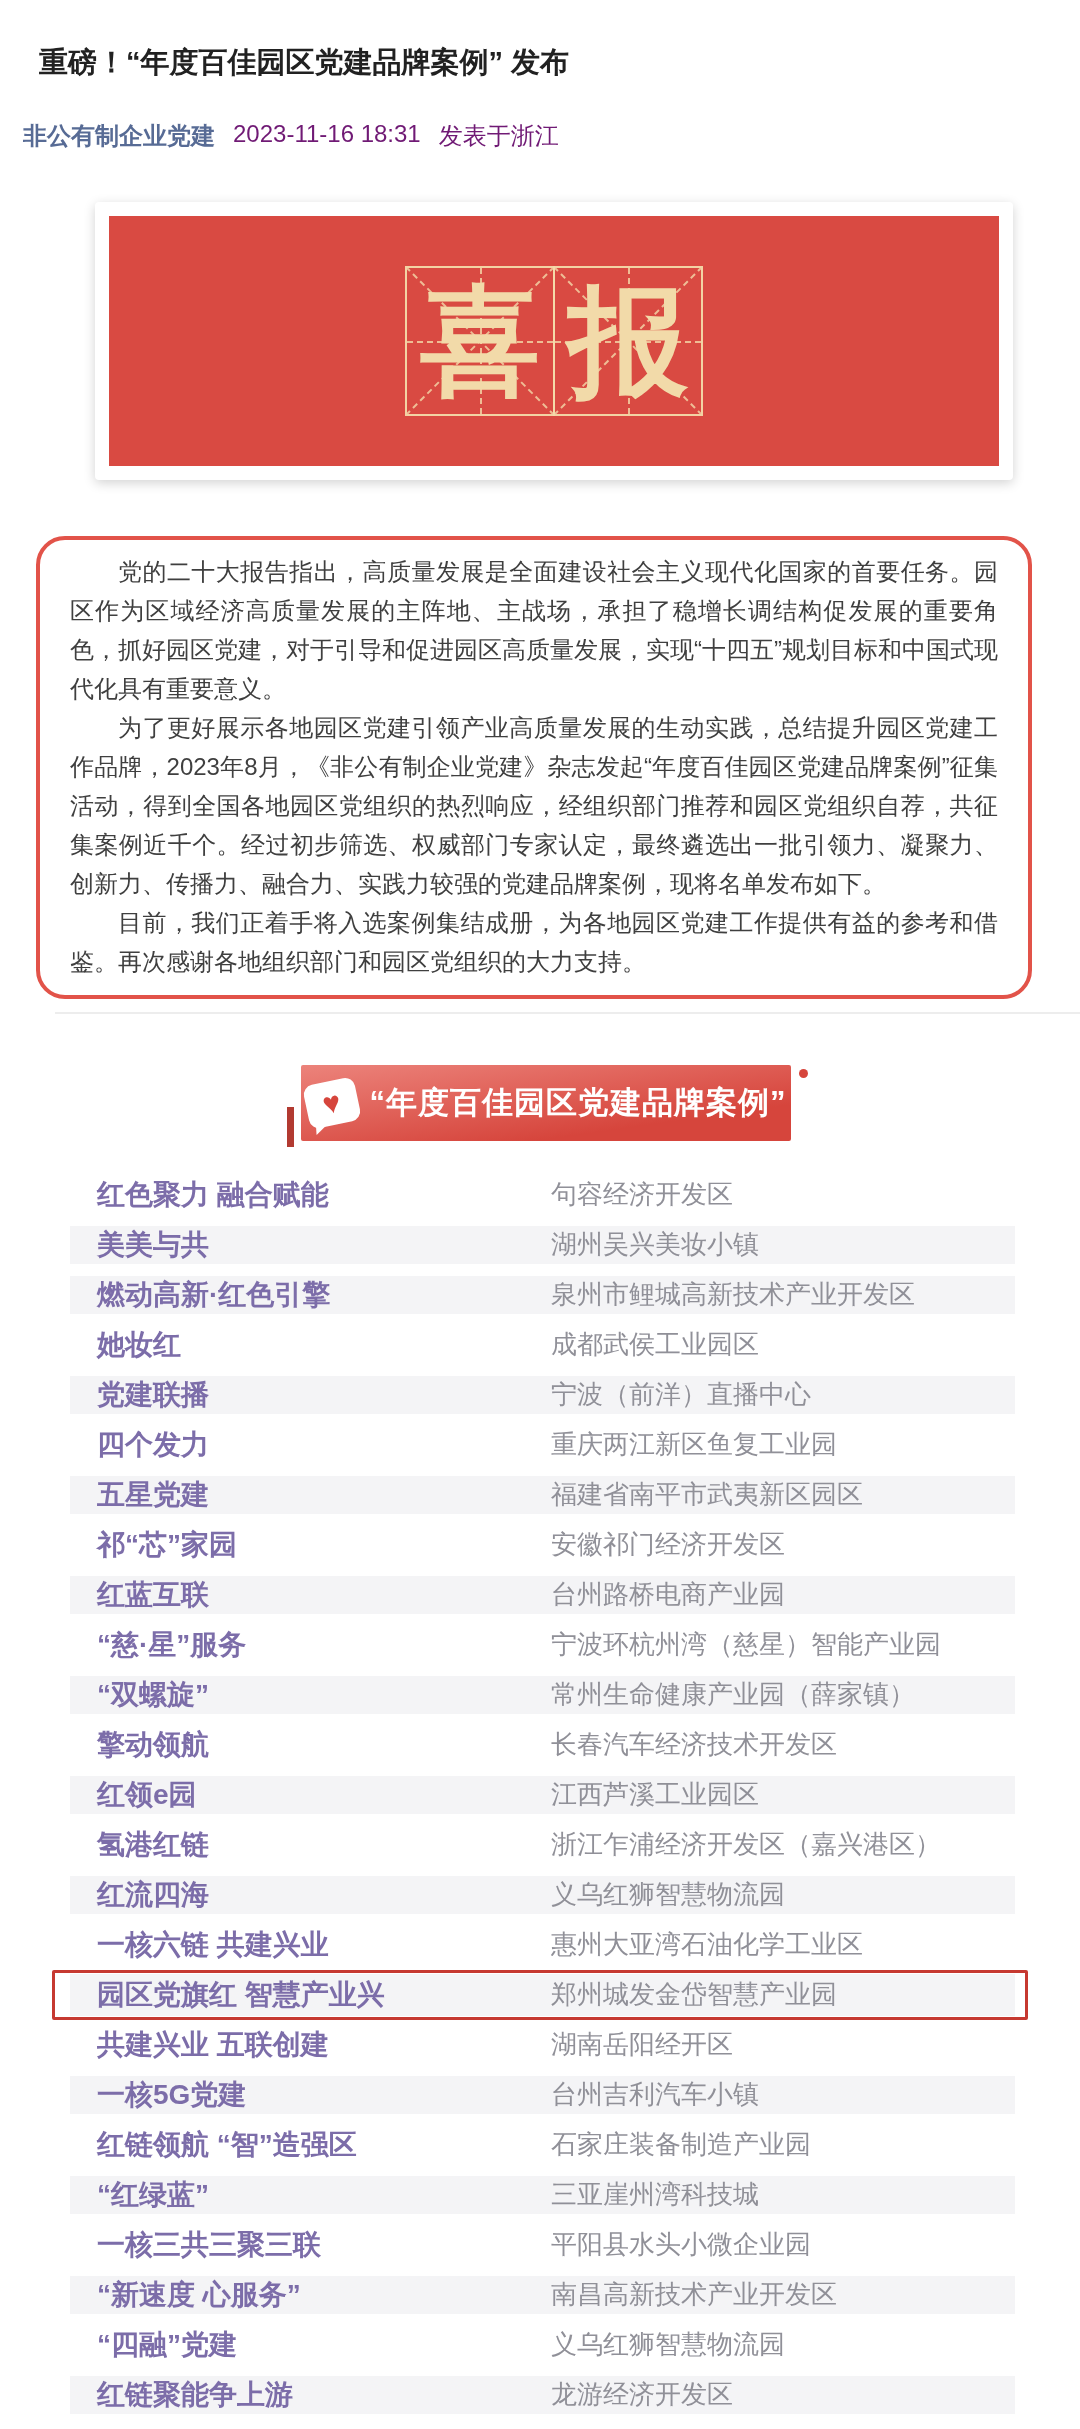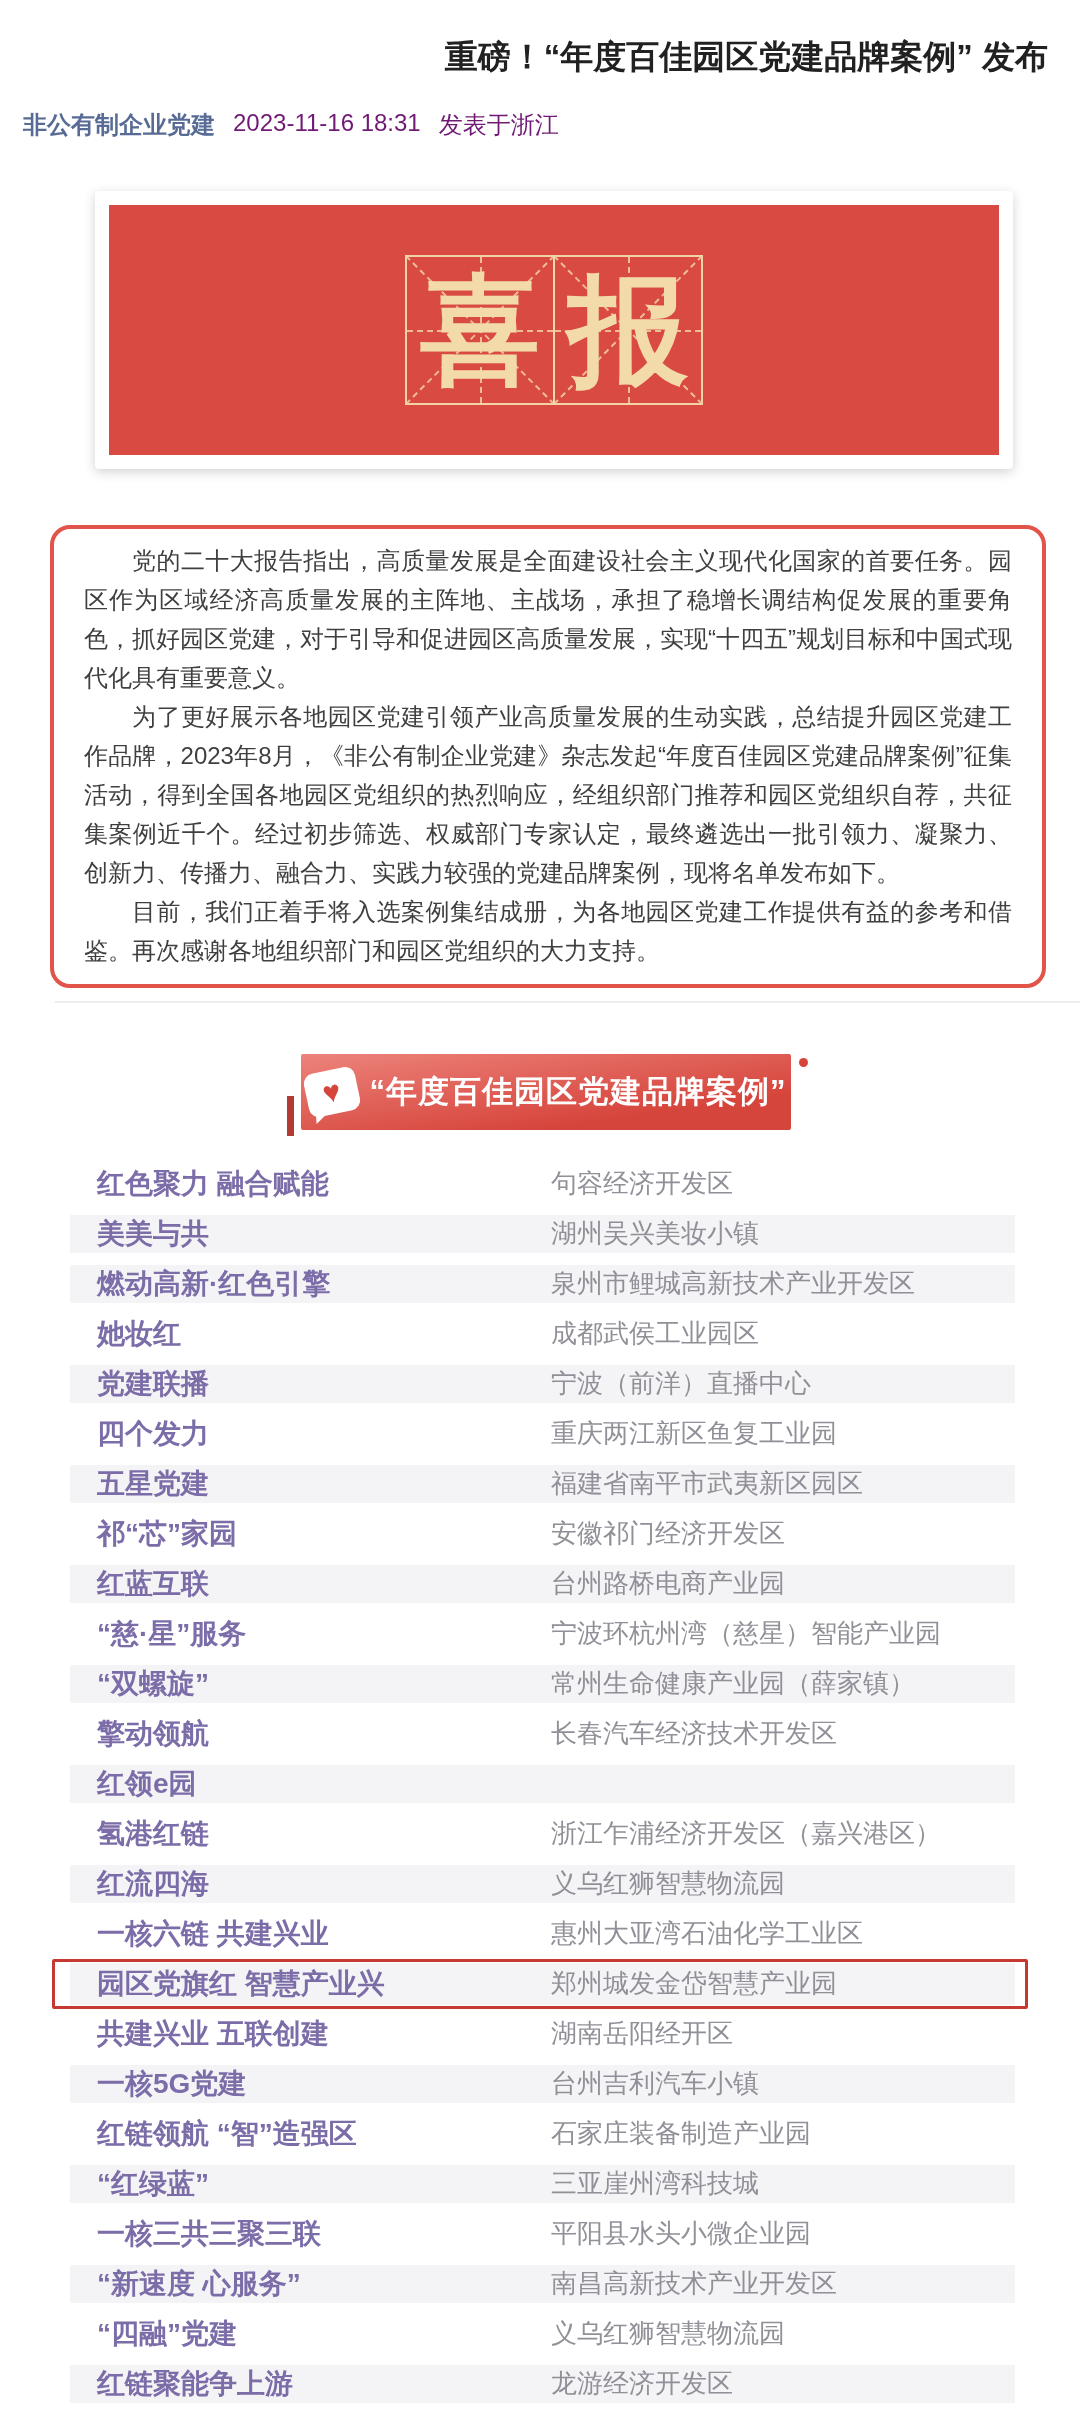--- a/index.html
+++ b/index.html
@@ -1,42 +1,42 @@
 <!DOCTYPE html>
 <html><head>
 <meta charset="utf-8">
 <style>
   html,body{margin:0;padding:0;background:#ffffff;}
   body{width:1080px;min-height:2429px;font-family:"Liberation Sans","DejaVu Sans",sans-serif;position:relative;}
   .page{width:1080px;}
 
   
-  .title{margin:8px;padding:28px 24px 0 23px;font-size:33px;line-height:1.3;font-weight:700;color:#212121;text-align:right;}
+  .title{margin:16px;padding:28px 24px 0 23px;font-size:29px;line-height:1.3;font-weight:700;color:#212121;}
   .byline{padding:22px 24px 0 23px;font-size:24px;display:flex;align-items:flex-start;gap:18px;}
   .account{color:#576b95;font-weight:600;text-decoration:none;cursor:pointer;}
   .meta{color:#701a75;}
 
   
   .banner-card{margin:50px auto 0 95px;width:890px;background:#ffffff;border-radius:4px;
     box-shadow:0 3px 12px rgba(0,0,0,0.18);padding:14px;}
   .banner-red{height:250px;background:#D94A42;display:flex;align-items:center;justify-content:center;}
   .grid{display:flex;}
   .gcell{position:relative;width:146px;height:146px;border:2px solid rgba(244,218,170,0.95);overflow:hidden;}
   .gcell + .gcell{margin-left:-2px;}
   .gcell::before{content:'';position:absolute;left:50%;top:0;bottom:0;border-left:2px dashed rgba(244,218,170,0.8);}
   .gcell::after{content:'';position:absolute;top:50%;left:0;right:0;border-top:2px dashed rgba(244,218,170,0.8);}
   .diag{position:absolute;width:210px;top:50%;left:50%;border-top:2px dashed rgba(244,218,170,0.8);}
   .diag.d1{transform:translate(-50%,-50%) rotate(45deg);}
   .diag.d2{transform:translate(-50%,-50%) rotate(-45deg);}
   .gchar{position:absolute;inset:0;display:flex;align-items:center;justify-content:center;
     font-size:120px;line-height:1;font-weight:700;color:#F2DAA9;z-index:2;}
 
   
-  .intro-box{margin:56px auto 0 50px;width:996px;box-sizing:border-box;border:4px solid #E25349;
-    border-radius:20px;padding:12px 30px 14px 30px;}
+  .intro-box{margin:56px auto 0 36px;width:996px;box-sizing:border-box;border:4px solid #E25349;
+    border-radius:29px;padding:12px 30px 14px 30px;}
   .intro-box p{margin:0;font-size:24px;line-height:39px;color:#3f3f3f;text-align:justify;text-indent:2em;}
 
   .divider{height:2px;background:#ededed;margin:13px 0 0 55px;}
 
   
   .badge-wrap{position:relative;margin:51px 0 0 287px;height:76px;}
   .accent-bar{position:absolute;left:0;top:42px;width:7px;height:40px;background:#B23A31;}
   .badge{position:absolute;left:14px;top:0;width:490px;height:76px;border-radius:2px;
     background:linear-gradient(172deg,#EC837B 0%,#D6453C 75%);
     display:flex;align-items:center;justify-content:center;gap:12px;
@@ -153,20 +153,21 @@
       <div class="row odd">
       <div class="cell brand">“双螺旋”</div>
       <div class="cell park">常州生命健康产业园（薛家镇）</div>
     </div>
       <div class="row">
       <div class="cell brand">擎动领航</div>
       <div class="cell park">长春汽车经济技术开发区</div>
     </div>
       <div class="row odd">
       <div class="cell brand">红领e园</div>
+      <div class="cell park">江西芦溪工业园区</div>
     </div>
       <div class="row">
       <div class="cell brand">氢港红链</div>
       <div class="cell park">浙江乍浦经济开发区（嘉兴港区）</div>
     </div>
       <div class="row odd">
       <div class="cell brand">红流四海</div>
       <div class="cell park">义乌红狮智慧物流园</div>
     </div>
       <div class="row">

